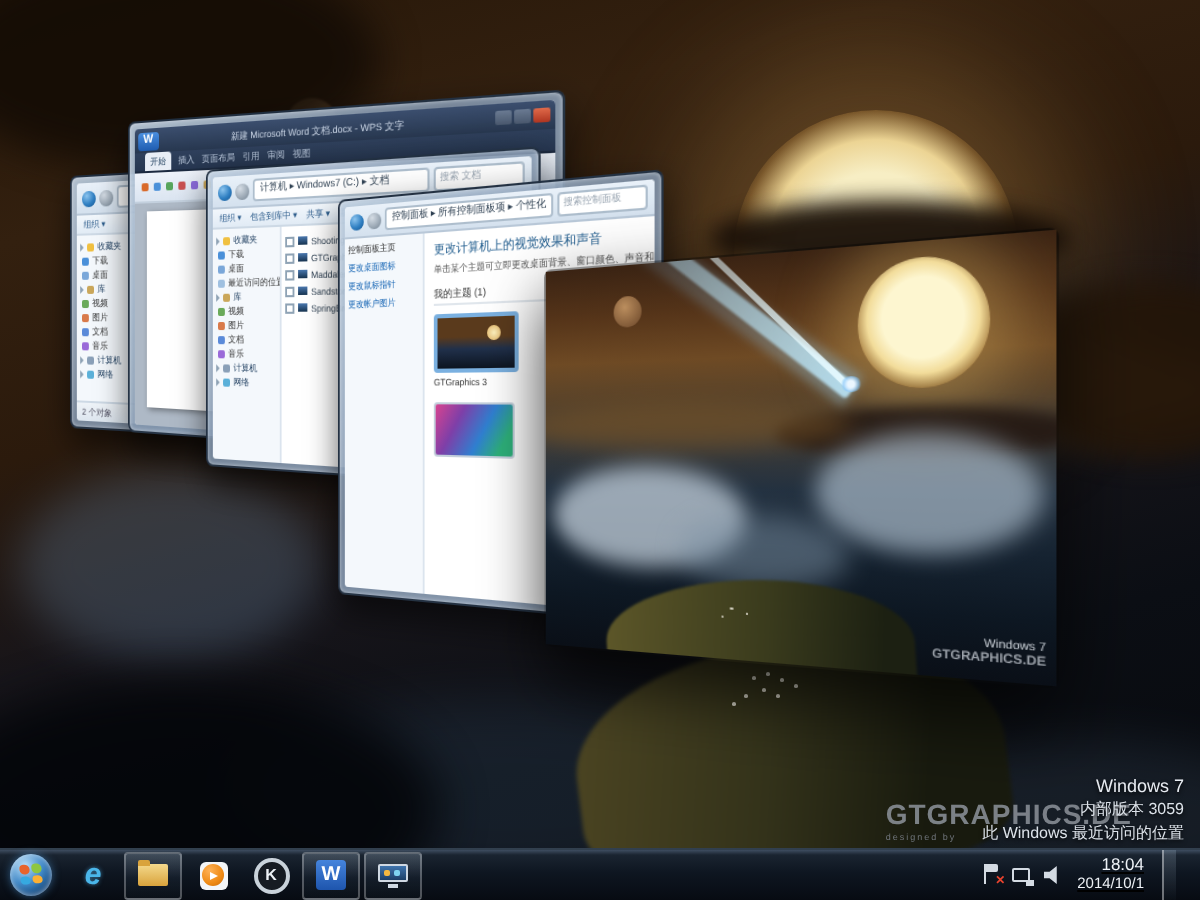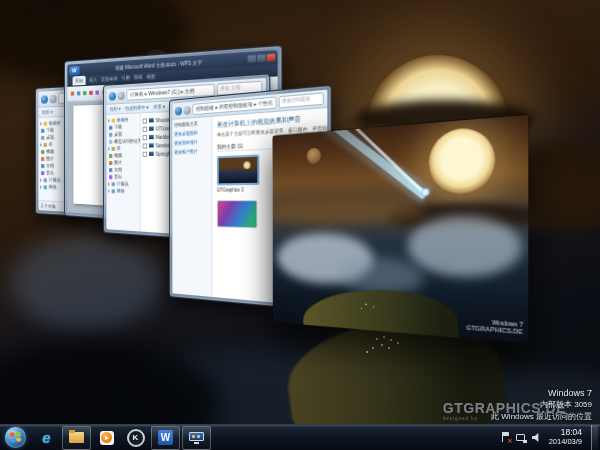--- a/index.html
+++ b/index.html
@@ -109,21 +109,21 @@
   .playc{width:11px;height:11px;border-radius:50%;background:radial-gradient(circle at 35% 30%,#ffb257,#ef8a14 60%,#c96a05);display:flex;align-items:center;justify-content:center;}
   .ptri{width:0;height:0;border-left:4px solid #fff;border-top:2.5px solid transparent;border-bottom:2.5px solid transparent;margin-left:1px;}
   .kmc{width:14px;height:14px;border-radius:50%;background:#161b22;border:2px solid #c9d2da;color:#eef2f6;
     font-size:8px;font-weight:bold;display:flex;align-items:center;justify-content:center;}
   .wps-ic{width:15px;height:15px;background:linear-gradient(#4584dc,#1e55ad);border-radius:2px;color:#fff;
     font-size:10px;font-weight:bold;display:flex;align-items:center;justify-content:center;}
   .cpl{width:15px;height:12px;position:relative;}
   .cpl .scr{position:absolute;inset:0 0 3px 0;border:1px solid #cfd8e2;border-radius:1px;background:linear-gradient(#3f74ad,#1d3f66);}
   .cpl .scr i{position:absolute;width:3px;height:3px;border-radius:1px;}
   .cpl .base{position:absolute;left:5px;bottom:0;width:5px;height:2px;background:#cfd8e2;}
-  #tray{margin-left:auto;display:flex;align-items:center;gap:5px;padding-right:2px;}
+  #tray{margin-left:auto;display:flex;align-items:center;gap:5px;padding-right:12px;text-decoration:underline;}
   .tr-flag{position:relative;width:9px;height:11px;}
   .tr-flag .pole{position:absolute;left:0;top:0;width:1px;height:10px;background:#d4dbe3;}
   .tr-flag .cloth{position:absolute;left:1px;top:0;width:6px;height:4px;background:#d4dbe3;border-radius:0 1px 1px 0;}
   .tr-flag .badge{position:absolute;right:-2px;bottom:-1px;font-size:6px;color:#e8432e;font-weight:bold;}
   .tr-net{position:relative;width:11px;height:10px;}
   .tr-net .mon{position:absolute;left:0;top:1px;width:7px;height:5px;border:1px solid #d4dbe3;border-radius:1px;}
   .tr-net .plug{position:absolute;right:0;bottom:0;width:4px;height:3px;background:#d4dbe3;}
   .tr-vol{width:9px;height:9px;background:#d4dbe3;clip-path:polygon(0 32%,35% 32%,75% 0,75% 100%,35% 68%,0 68%);}
   #clock{text-align:right;color:#eef2f7;line-height:1.15;margin:0 4px 0 3px;}
   #clock .t{font-size:8.5px;}
@@ -470,18 +470,18 @@
           <span class="cloth"></span>
         <span class="badge">✕</span>
       </div>
       <div class="tr-net">
           <span class="mon"></span>
           <span class="plug"></span>
         </div>
       <div class="tr-vol"></div>
       <div id="clock">
         <div class="t">18:04</div>
-        <div class="d">2014/03/9</div>
+        <div class="d">2014/10/1</div>
       </div>
       <div id="show-desktop"></div>
     </div>
   </div>
 </div>
 
 </body></html>

